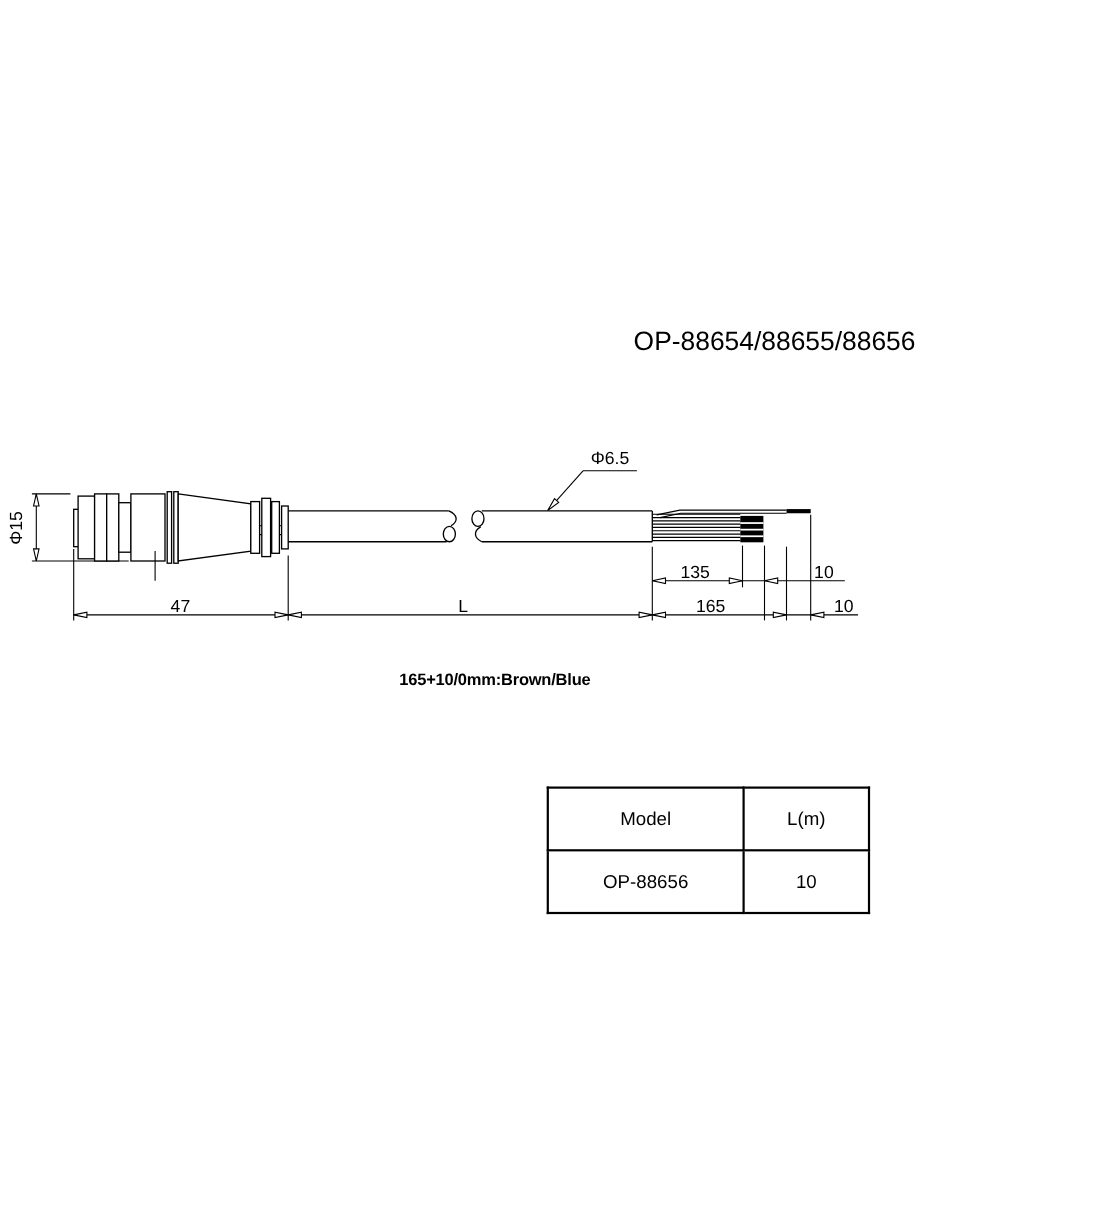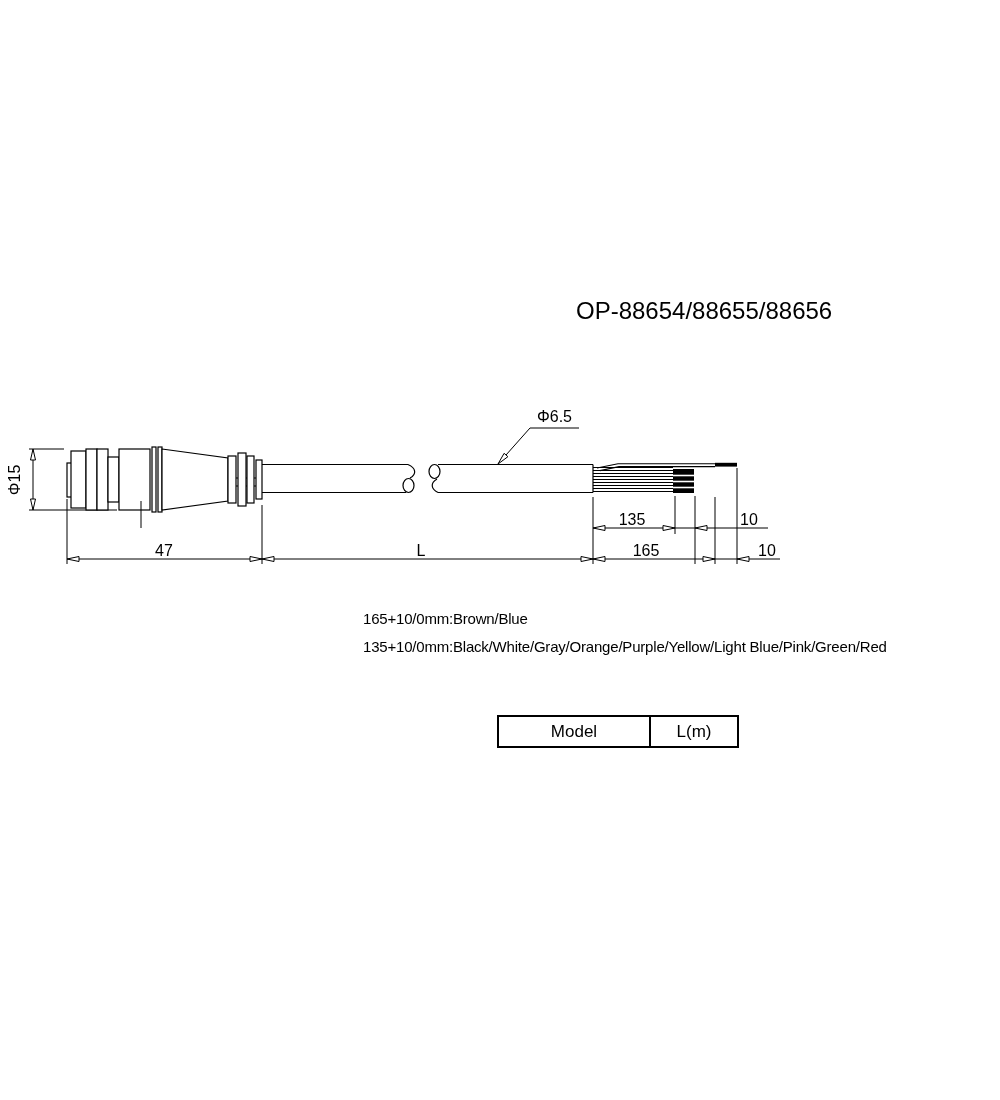--- a/index.html
+++ b/index.html
@@ -29,34 +29,34 @@
     margin-top: 35px;
   }
   .note-line {
     position: absolute;
     left: 363px;
     font-size: 15px;
     letter-spacing: -0.2px;
     white-space: nowrap;
     line-height: 1;
   }
-  #note1 { top: 611px; }
+  #note1 { top: 611px; font-weight: bold; }
   #note2 { top: 639px; }
   #model-table {
     position: absolute;
     left: 497px;
     top: 715px;
     border-collapse: collapse;
     font-size: 17px;
   }
   #model-table td, #model-table th {
     border: 2px solid #000;
     text-align: center;
     vertical-align: middle;
-    padding: 0;
+    padding: 13px;
     font-weight: normal;
   }
   #model-table .col-model { width: 150px; height: 29px; }
   #model-table .col-length { width: 86px; height: 29px; margin-top: 45px; }
 </style>
 </head>
 <body>
 
 <div id="page">
 
@@ -175,24 +175,27 @@
     <text class="dim-text" x="421" y="556" text-anchor="middle">L</text>
     <text class="dim-text" x="646" y="556" text-anchor="middle">165</text>
     <text class="dim-text" x="767" y="556" text-anchor="middle">10</text>
     <text class="dim-text" x="632" y="525" text-anchor="middle">135</text>
     <text class="dim-text" x="749" y="525" text-anchor="middle">10</text>
   </svg>
 
   <div id="title">OP-88654/88655/88656</div>
 
   <div id="note1" class="note-line">165+10/0mm:Brown/Blue</div>
-  <div id="note2" class="note-line">135+10/0mm:Black/White/Gray/Orange/Purple/Yellow/Light Blue/Pink/Green/Red</div>
 
   <table id="model-table">
     <tbody>
         <tr>
       <th class="col-model">Model</th>
       <th class="col-length">L(m)</th>
     </tr>
+    <tr>
+      <td class="col-model">OP-88656</td>
+      <td class="col-length">10</td>
+    </tr>
   </tbody>
     </table>
 
 </div>
 
 </body></html>

